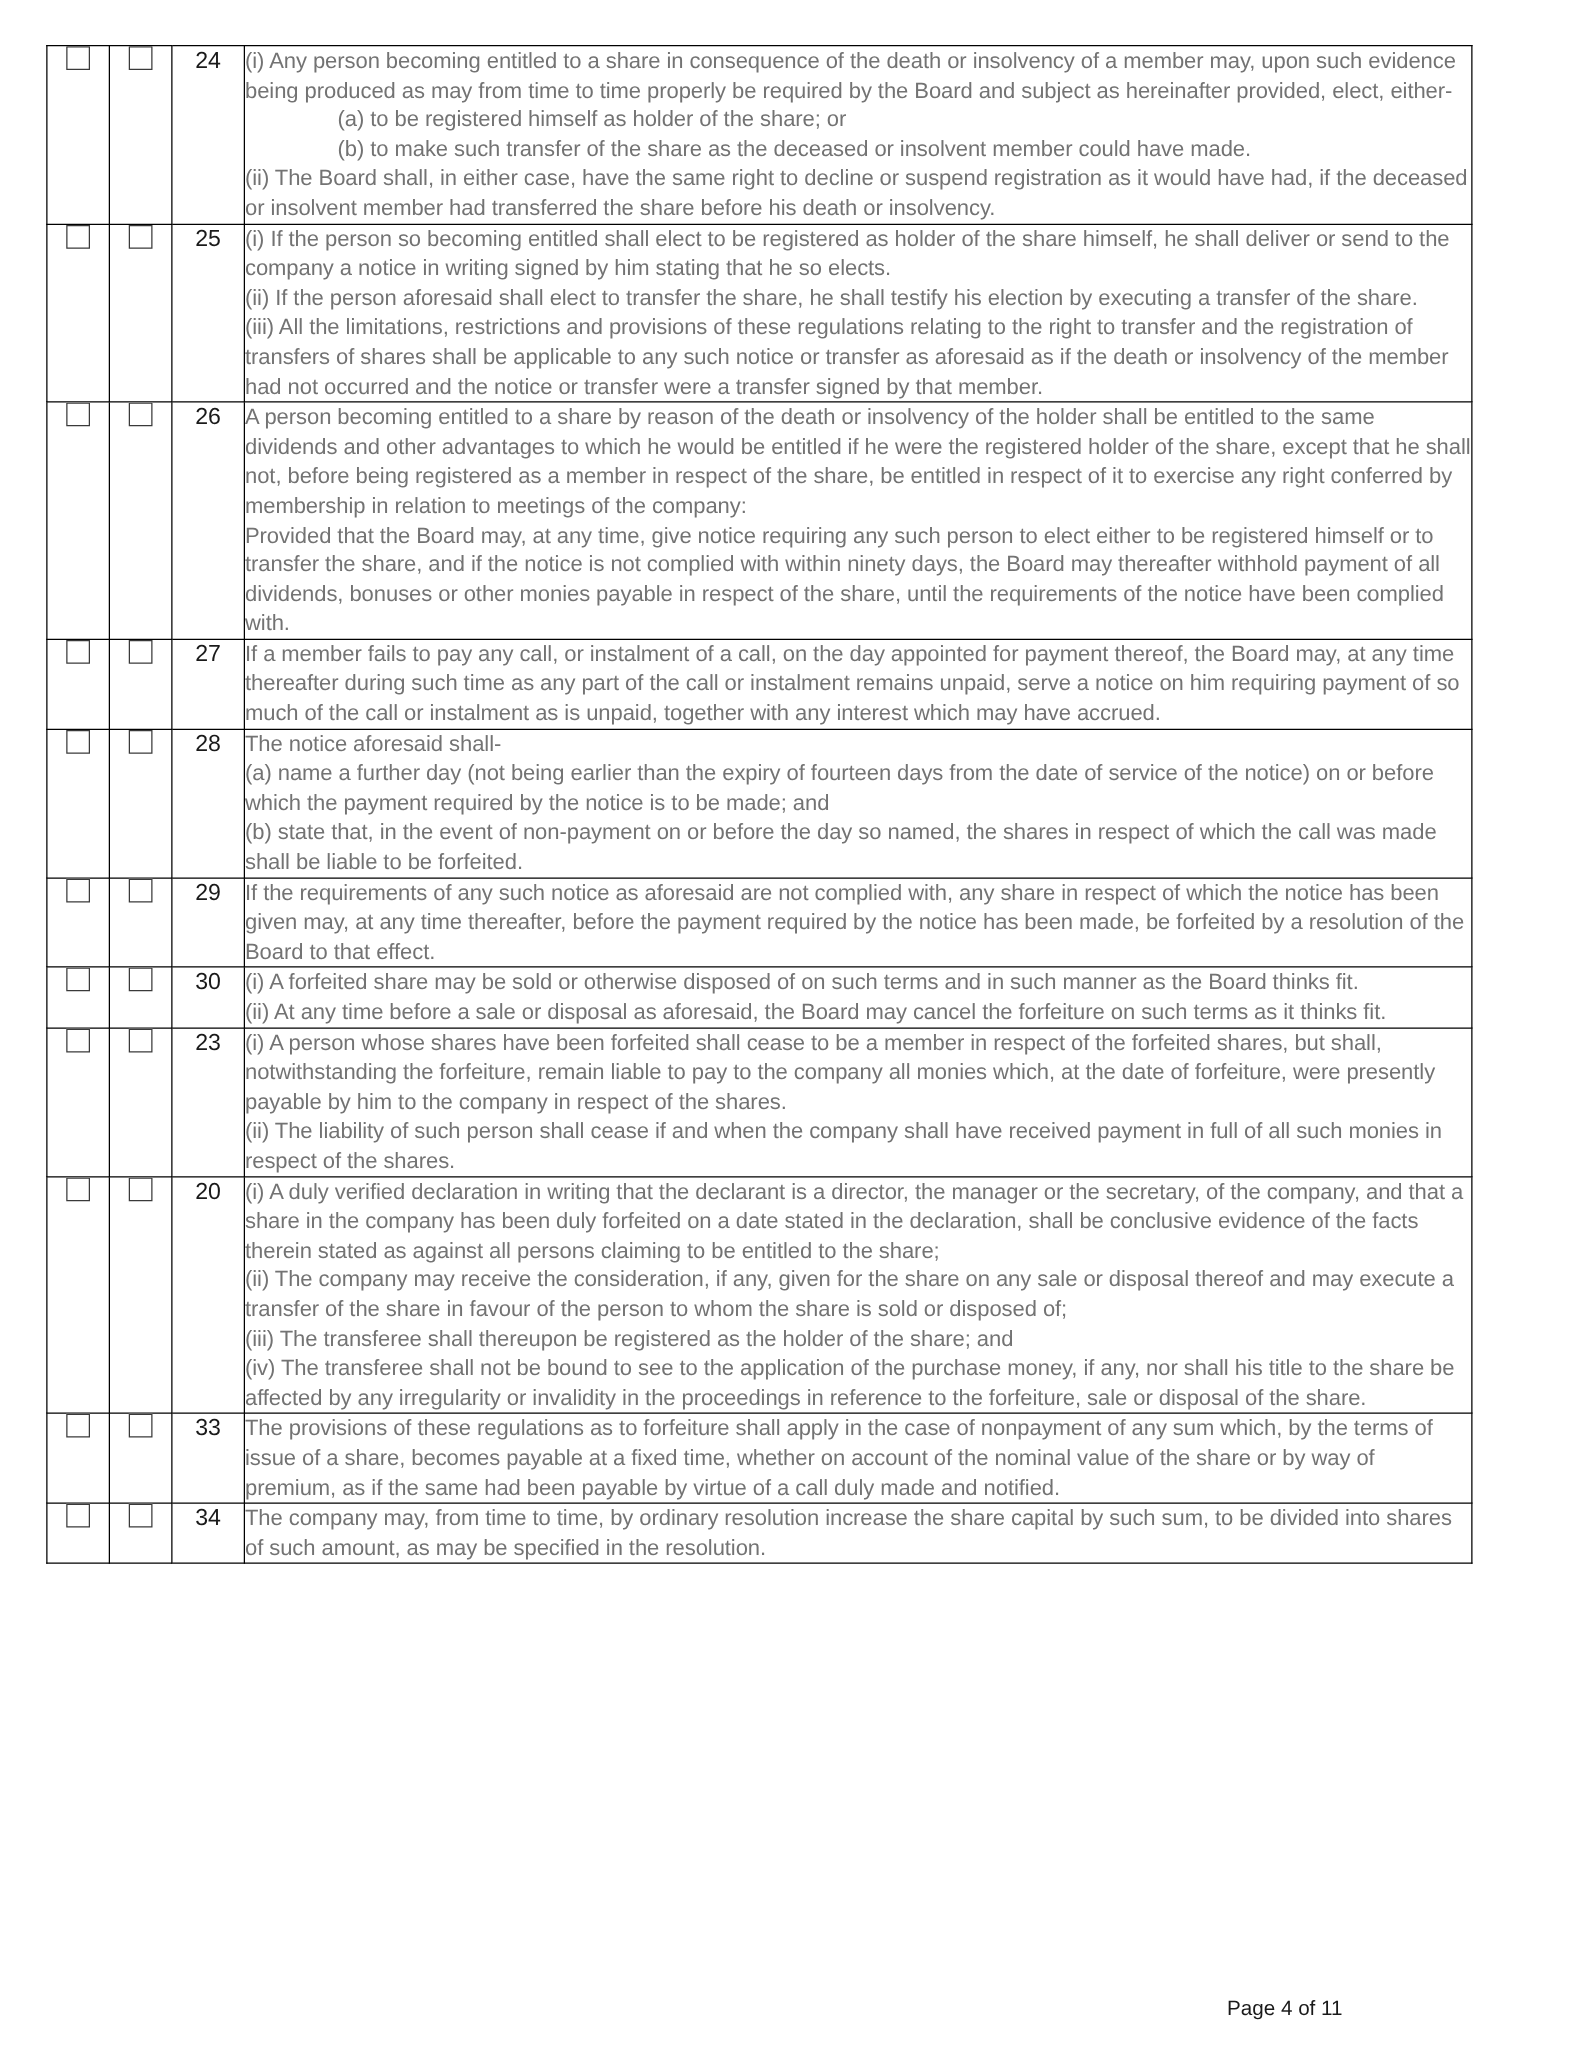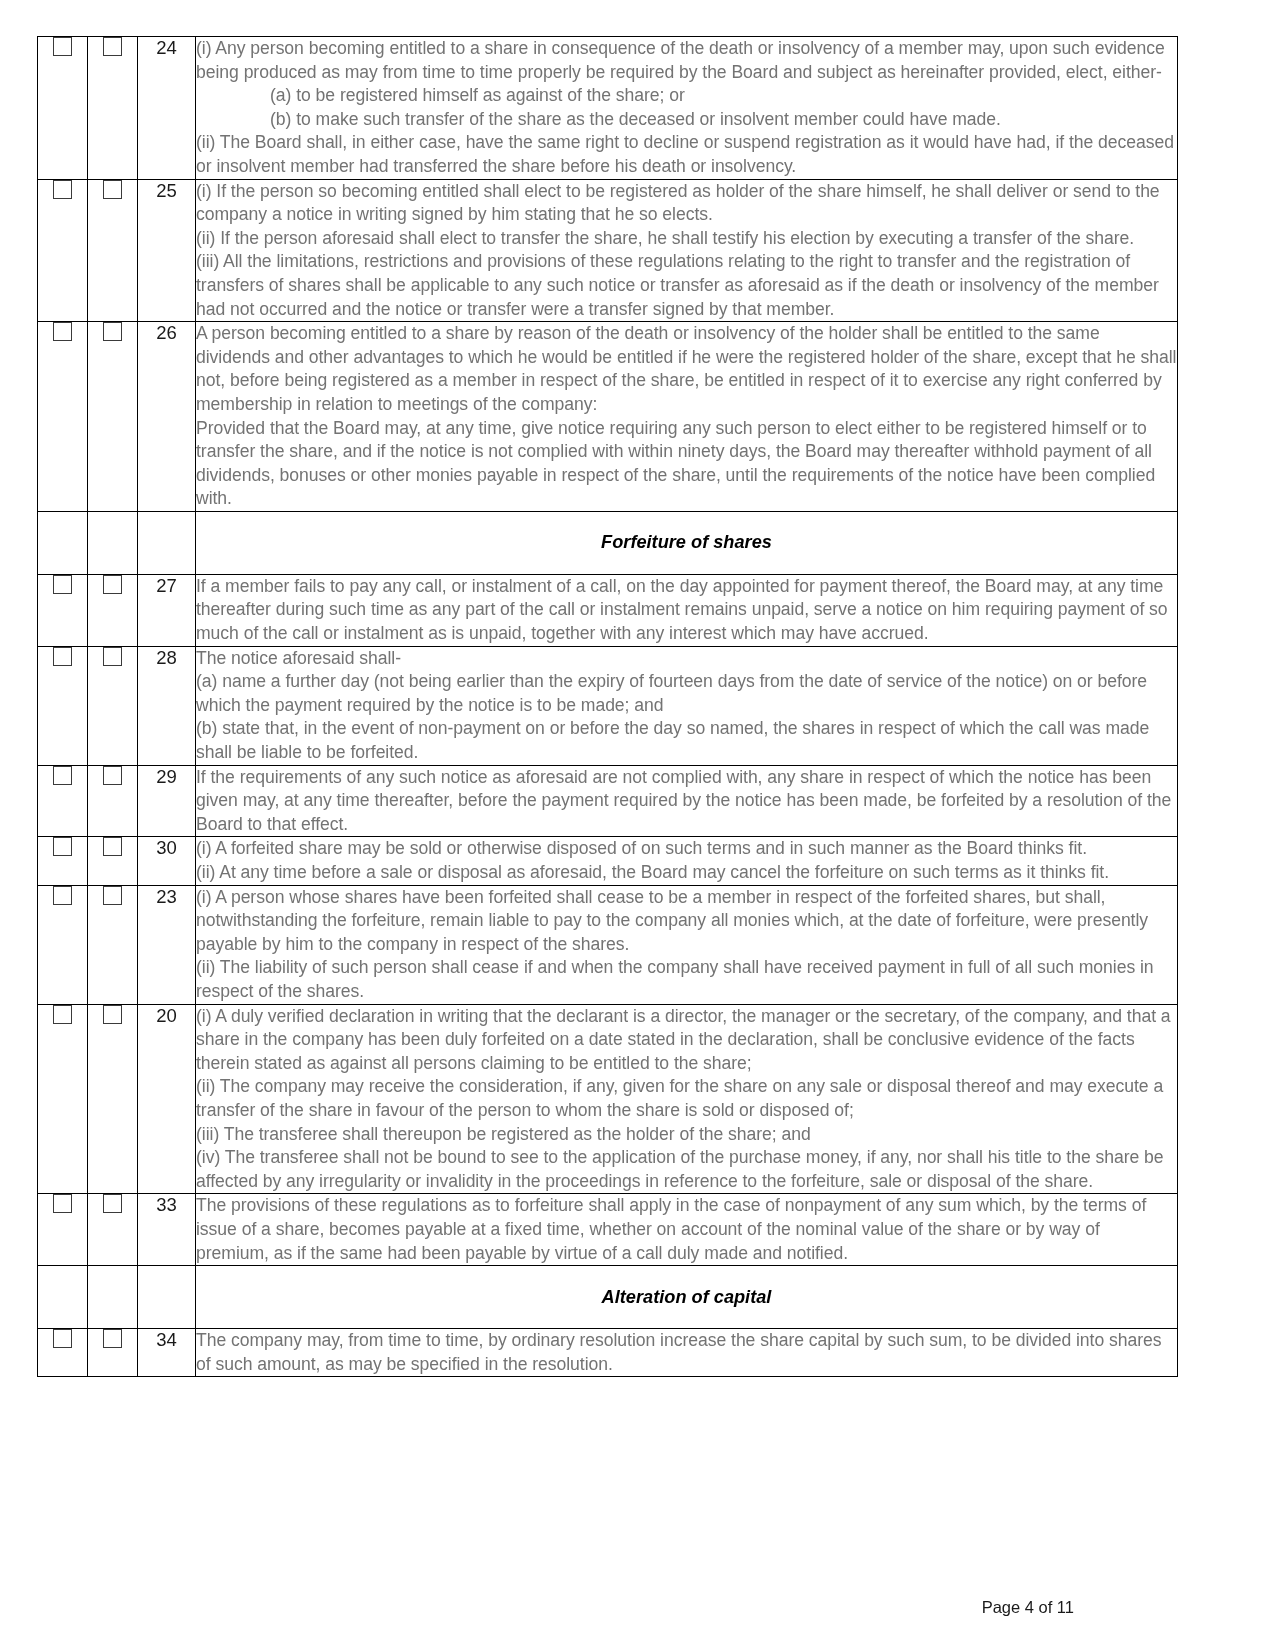--- a/index.html
+++ b/index.html
@@ -108,21 +108,21 @@
       <col class="c-num">
       <col class="c-txt">
     </colgroup>
     <tbody id="table-body">
         <tr>
           <td class="chk-cell"><span class="checkbox"></span></td>
           <td class="chk-cell"><span class="checkbox"></span></td>
           <td class="num-cell">24</td>
           <td class="text-cell">
             <p>(i) Any person becoming entitled to a share in consequence of the death or insolvency of a member may, upon such evidence being produced as may from time to time properly be required by the Board and subject as hereinafter provided, elect, either-</p>
-            <p class="indent">(a) to be registered himself as against of the share; or</p>
+            <p class="indent">(a) to be registered himself as holder of the share; or</p>
             <p class="indent">(b) to make such transfer of the share as the deceased or insolvent member could have made.</p>
             <p>(ii) The Board shall, in either case, have the same right to decline or suspend registration as it would have had, if the deceased or insolvent member had transferred the share before his death or insolvency.</p>
           </td>
         </tr>
         <tr>
           <td class="chk-cell"><span class="checkbox"></span></td>
           <td class="chk-cell"><span class="checkbox"></span></td>
           <td class="num-cell">25</td>
           <td class="text-cell">
             <p>(i) If the person so becoming entitled shall elect to be registered as holder of the share himself, he shall deliver or send to the company a notice in writing signed by him stating that he so elects.</p>
@@ -131,26 +131,20 @@
           </td>
         </tr>
         <tr>
           <td class="chk-cell"><span class="checkbox"></span></td>
           <td class="chk-cell"><span class="checkbox"></span></td>
           <td class="num-cell">26</td>
           <td class="text-cell">
             <p>A person becoming entitled to a share by reason of the death or insolvency of the holder shall be entitled to the same dividends and other advantages to which he would be entitled if he were the registered holder of the share, except that he shall not, before being registered as a member in respect of the share, be entitled in respect of it to exercise any right conferred by membership in relation to meetings of the company:</p>
             <p>Provided that the Board may, at any time, give notice requiring any such person to elect either to be registered himself or to transfer the share, and if the notice is not complied with within ninety days, the Board may thereafter withhold payment of all dividends, bonuses or other monies payable in respect of the share, until the requirements of the notice have been complied with.</p>
           </td>
-        </tr>
-        <tr class="section-row">
-          <td class="blank-cell"></td>
-          <td class="blank-cell"></td>
-          <td class="blank-cell"></td>
-          <td class="section-cell">Forfeiture of shares</td>
         </tr>
         <tr>
           <td class="chk-cell"><span class="checkbox"></span></td>
           <td class="chk-cell"><span class="checkbox"></span></td>
           <td class="num-cell">27</td>
           <td class="text-cell">
             <p>If a member fails to pay any call, or instalment of a call, on the day appointed for payment thereof, the Board may, at any time thereafter during such time as any part of the call or instalment remains unpaid, serve a notice on him requiring payment of so much of the call or instalment as is unpaid, together with any interest which may have accrued.</p>
           </td>
         </tr>
         <tr>
@@ -201,26 +195,20 @@
           </td>
         </tr>
         <tr>
           <td class="chk-cell"><span class="checkbox"></span></td>
           <td class="chk-cell"><span class="checkbox"></span></td>
           <td class="num-cell">33</td>
           <td class="text-cell">
             <p>The provisions of these regulations as to forfeiture shall apply in the case of nonpayment of any sum which, by the terms of issue of a share, becomes payable at a fixed time, whether on account of the nominal value of the share or by way of premium, as if the same had been payable by virtue of a call duly made and notified.</p>
           </td>
         </tr>
-        <tr class="section-row">
-          <td class="blank-cell"></td>
-          <td class="blank-cell"></td>
-          <td class="blank-cell"></td>
-          <td class="section-cell">Alteration of capital</td>
-        </tr>
         <tr>
           <td class="chk-cell"><span class="checkbox"></span></td>
           <td class="chk-cell"><span class="checkbox"></span></td>
           <td class="num-cell">34</td>
           <td class="text-cell">
             <p>The company may, from time to time, by ordinary resolution increase the share capital by such sum, to be divided into shares of such amount, as may be specified in the resolution.</p>
           </td>
         </tr>
       </tbody>
   </table>

